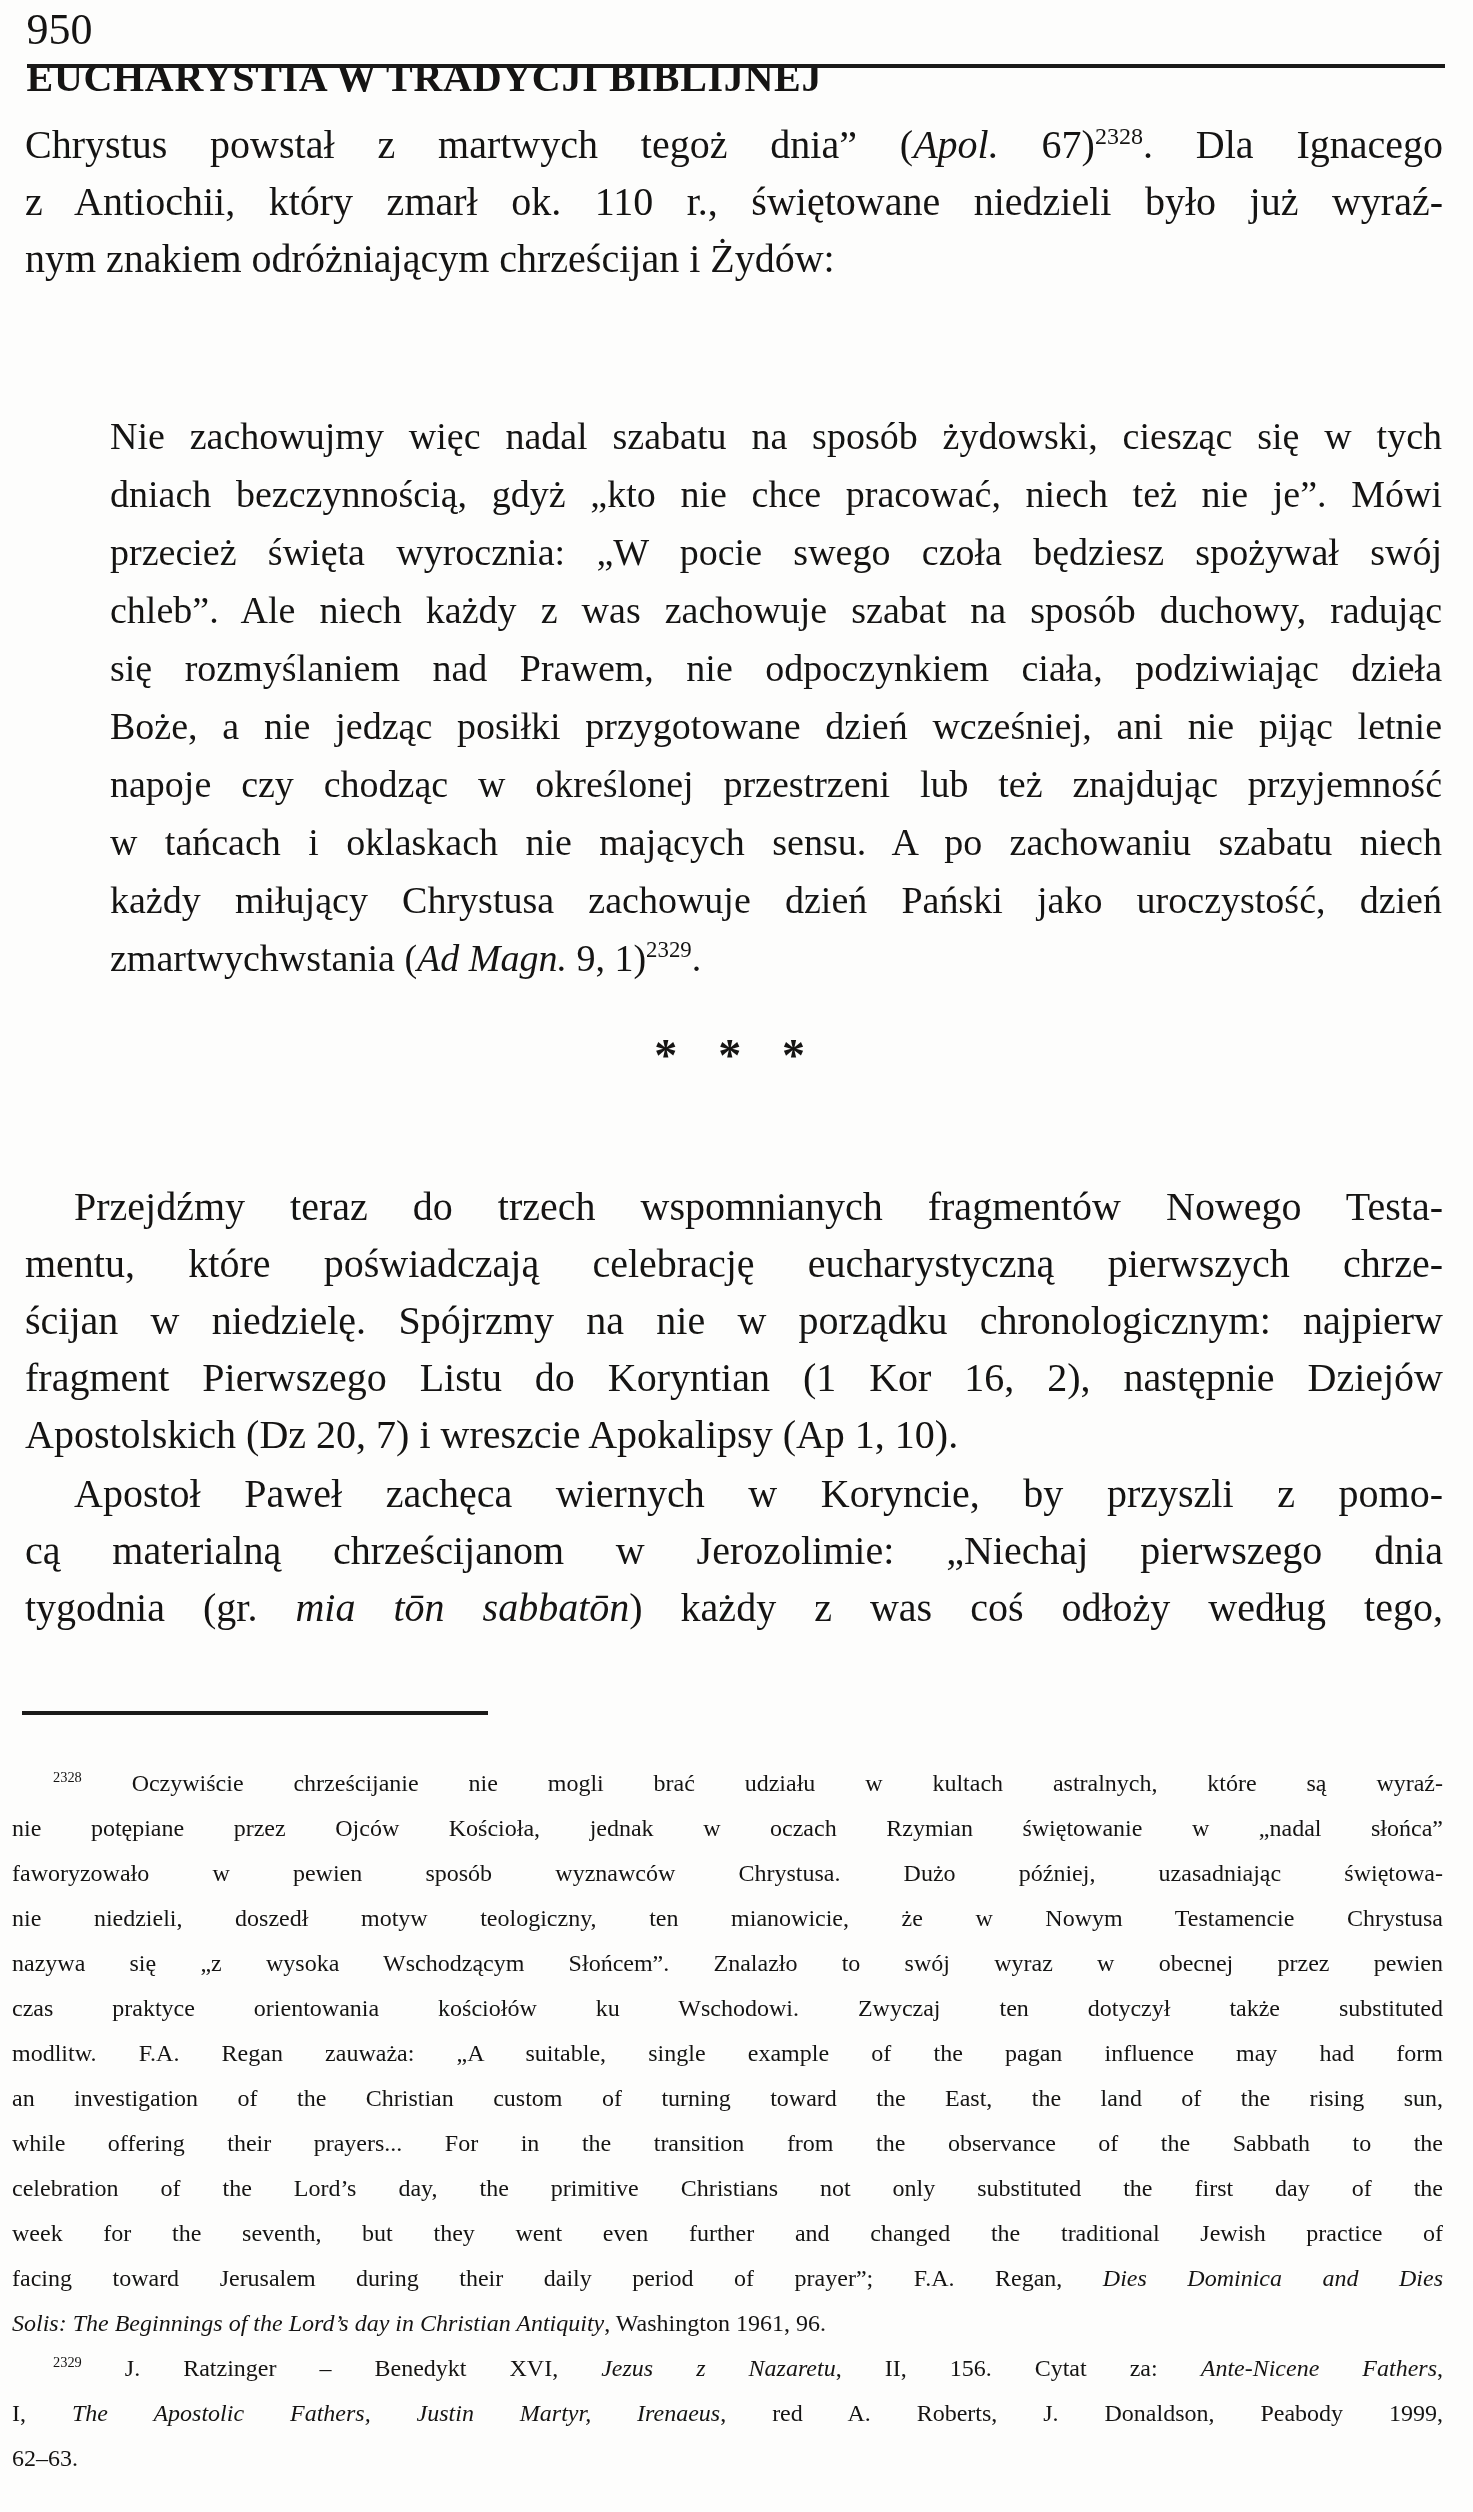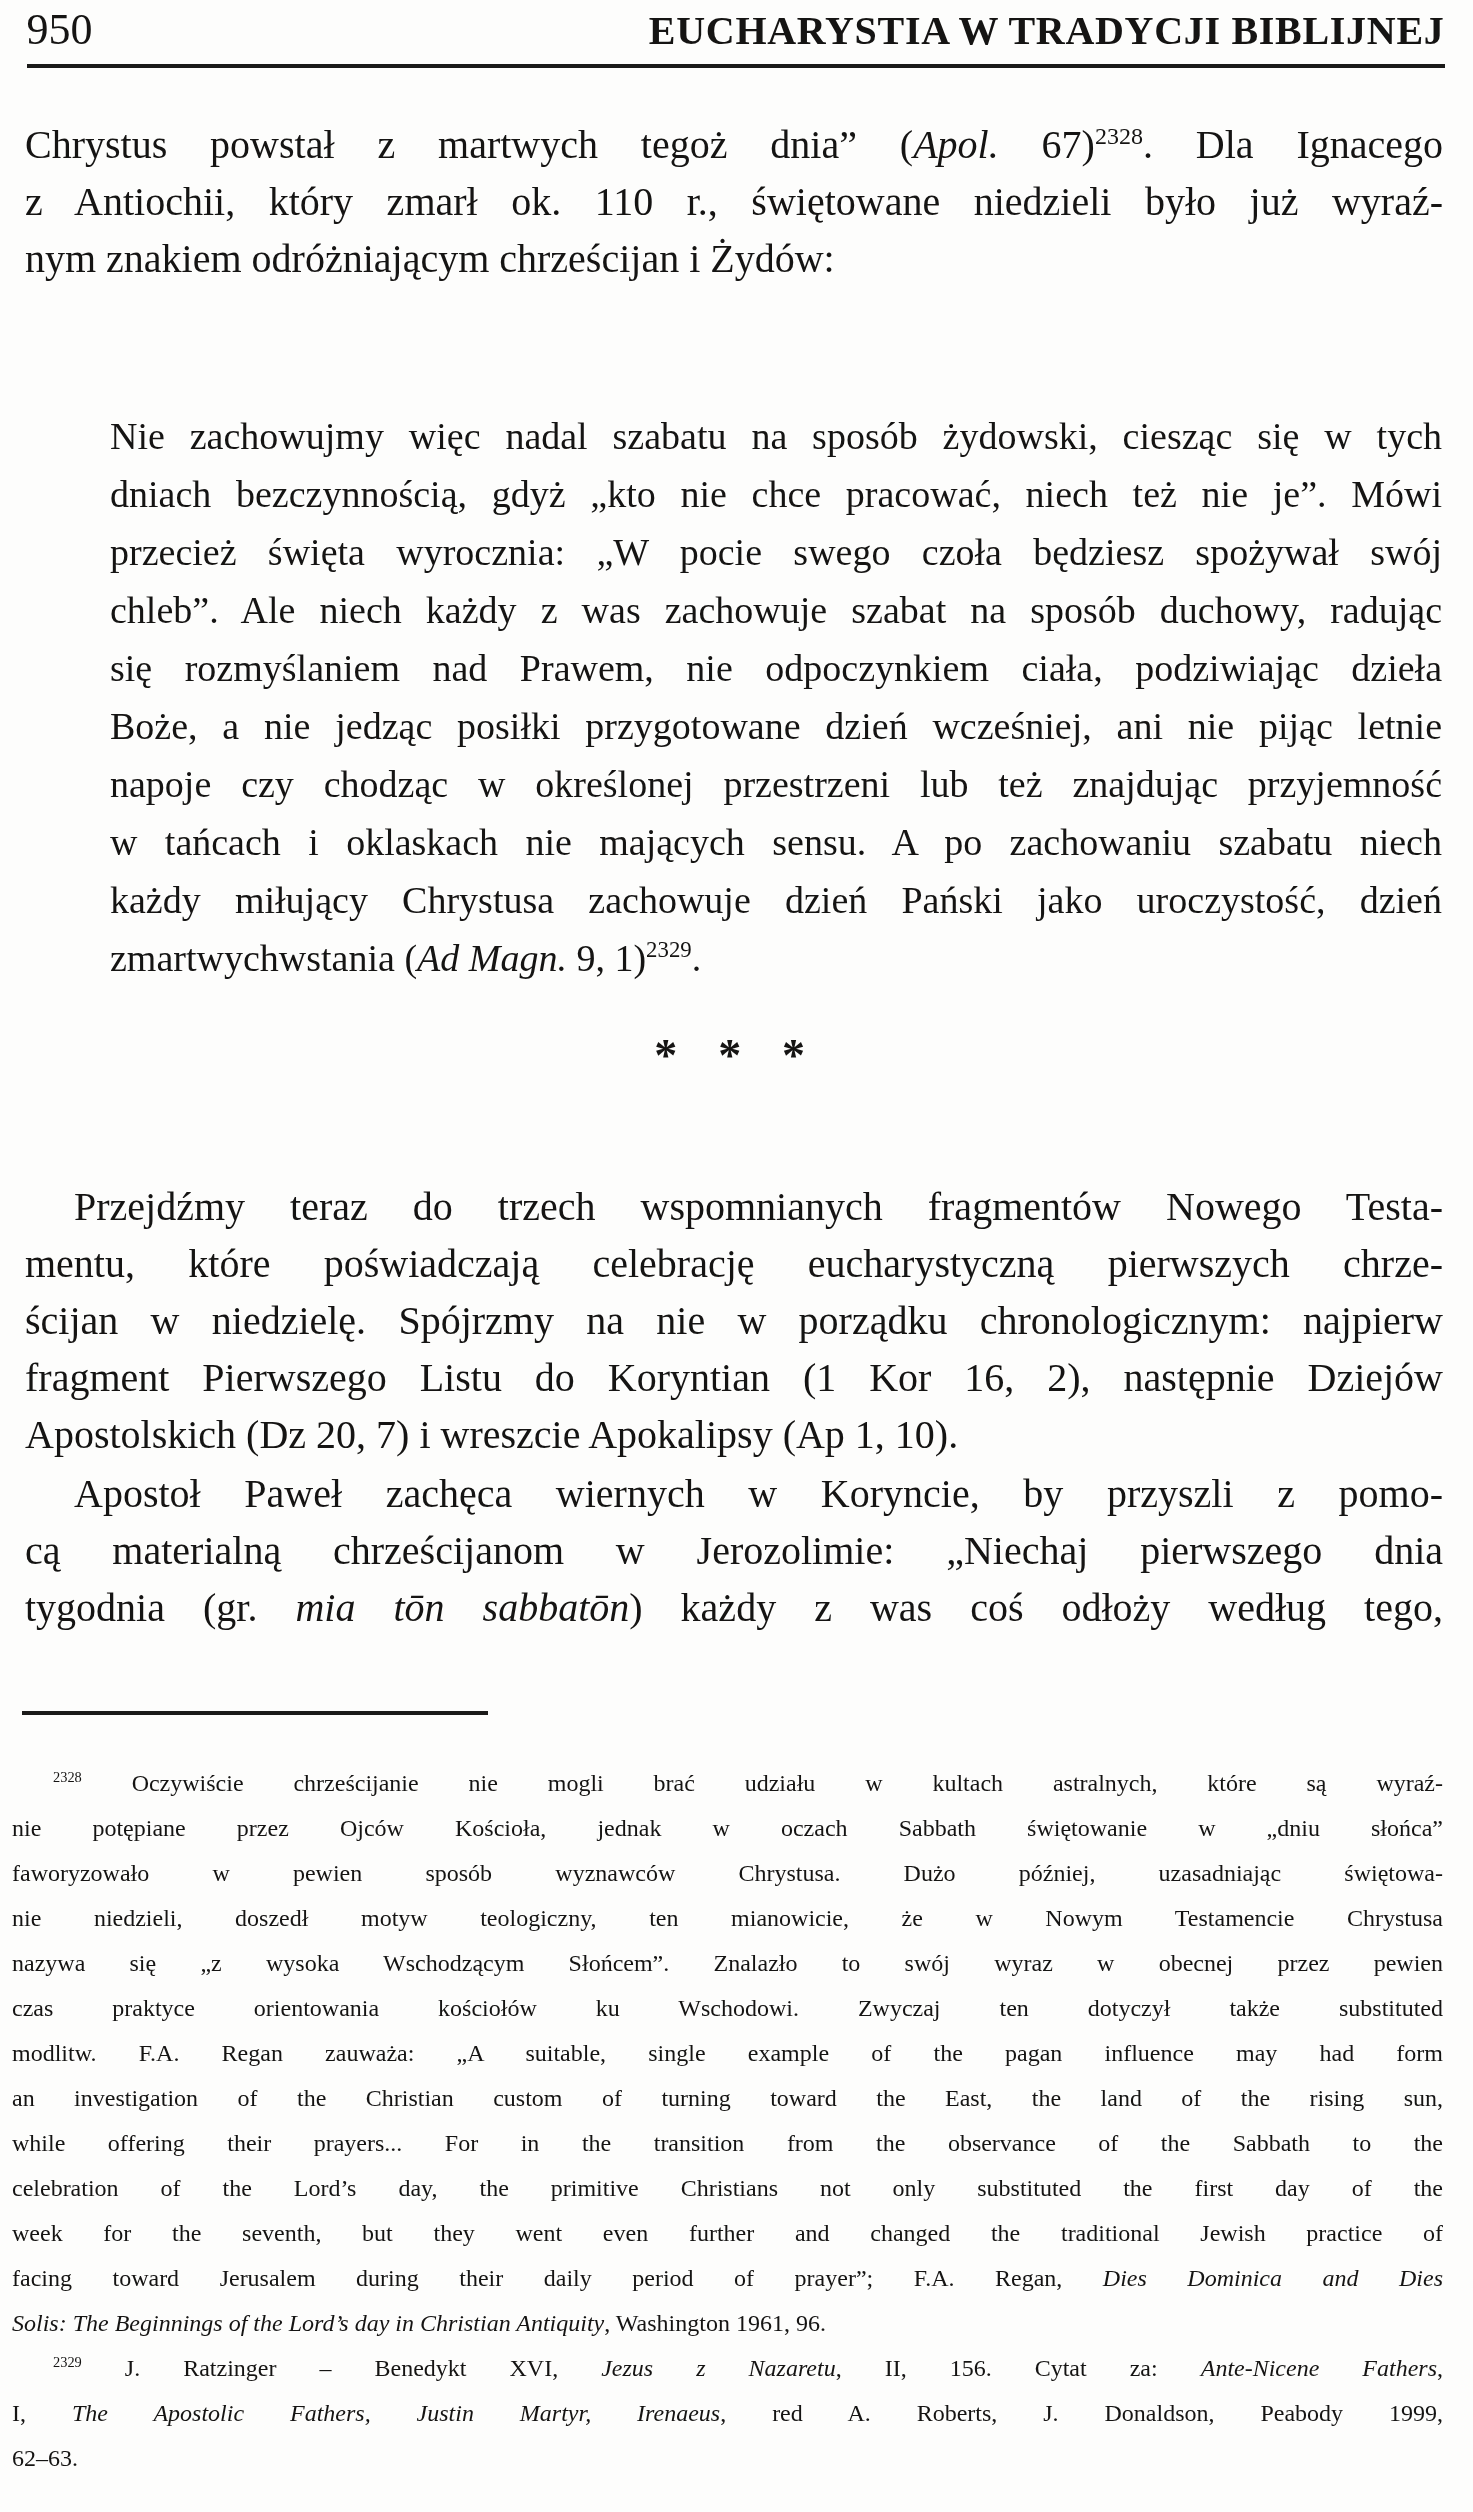--- a/index.html
+++ b/index.html
@@ -6,21 +6,21 @@
   .page{
     position:relative;
     width:1474px;height:2512px;
     background:#fdfdfc;
     color:#151413;
     font-family:"Liberation Serif","DejaVu Serif",serif;
     overflow:hidden;
   }
   .running-head{
     position:absolute;left:26.5px;right:29.5px;top:5.9px;
-    display:flex;justify-content:space-between;align-items:baseline;
+    display:flex;justify-content:space-between;align-items:baseline;flex-direction:column;
   }
   .pagenum{font-size:44px;line-height:1.1;}
   .runtitle{font-size:40px;font-weight:bold;letter-spacing:0.7px;line-height:1.2;}
   .head-rule{position:absolute;left:26.5px;right:29.5px;top:64px;height:3.7px;background:#1b1a19;}
   .para{position:absolute;left:25px;right:31px;font-size:40px;line-height:57px;}
   .p1{top:116px;font-family:Liberation Serif, serif;}
   .p2{top:1178px;}
   .p3{top:1465px;}
   .quote{position:absolute;left:68px;right:32px;top:407px;font-size:38px;line-height:58px;margin-left:42px;}
   .stars{position:absolute;left:0;right:0;top:1029px;text-align:center;font-size:46px;letter-spacing:14.7px;font-weight:bold;}
@@ -77,21 +77,21 @@
       <div class="tline j"><span>Apostoł Paweł zachęca wiernych w Koryncie, by przyszli z pomo-</span></div>
       <div class="tline j"><span>cą materialną chrześcijanom w Jerozolimie: „Niechaj pierwszego dnia</span></div>
       <div class="tline j"><span>tygodnia (gr. </span><span class="i">mia tōn sabbatōn</span><span>) każdy z was coś odłoży według tego,</span></div>
     </div>
 
   <div class="fn-rule"></div>
 
   <div class="footnotes">
     <div class="footnote">
         <div class="tline j"><span class="sup">2328</span><span> Oczywiście chrześcijanie nie mogli brać udziału w kultach astralnych, które są wyraź-</span></div>
-        <div class="tline j"><span>nie potępiane przez Ojców Kościoła, jednak w oczach Sabbath świętowanie w „dniu słońca”</span></div>
+        <div class="tline j"><span>nie potępiane przez Ojców Kościoła, jednak w oczach Rzymian świętowanie w „nadal słońca”</span></div>
         <div class="tline j"><span>faworyzowało w pewien sposób wyznawców Chrystusa. Dużo później, uzasadniając świętowa-</span></div>
         <div class="tline j"><span>nie niedzieli, doszedł motyw teologiczny, ten mianowicie, że w Nowym Testamencie Chrystusa</span></div>
         <div class="tline j"><span>nazywa się „z wysoka Wschodzącym Słońcem”. Znalazło to swój wyraz w obecnej przez pewien</span></div>
         <div class="tline j"><span>czas praktyce orientowania kościołów ku Wschodowi. Zwyczaj ten dotyczył także substituted</span></div>
         <div class="tline j"><span>modlitw. F.A. Regan zauważa: „A suitable, single example of the pagan influence may had form</span></div>
         <div class="tline j"><span>an investigation of the Christian custom of turning toward the East, the land of the rising sun,</span></div>
         <div class="tline j"><span>while offering their prayers... For in the transition from the observance of the Sabbath to the</span></div>
         <div class="tline j"><span>celebration of the Lord’s day, the primitive Christians not only substituted the first day of the</span></div>
         <div class="tline j"><span>week for the seventh, but they went even further and changed the traditional Jewish practice of</span></div>
         <div class="tline j"><span>facing toward Jerusalem during their daily period of prayer”; F.A. Regan, </span><span class="i">Dies Dominica and Dies</span></div>

